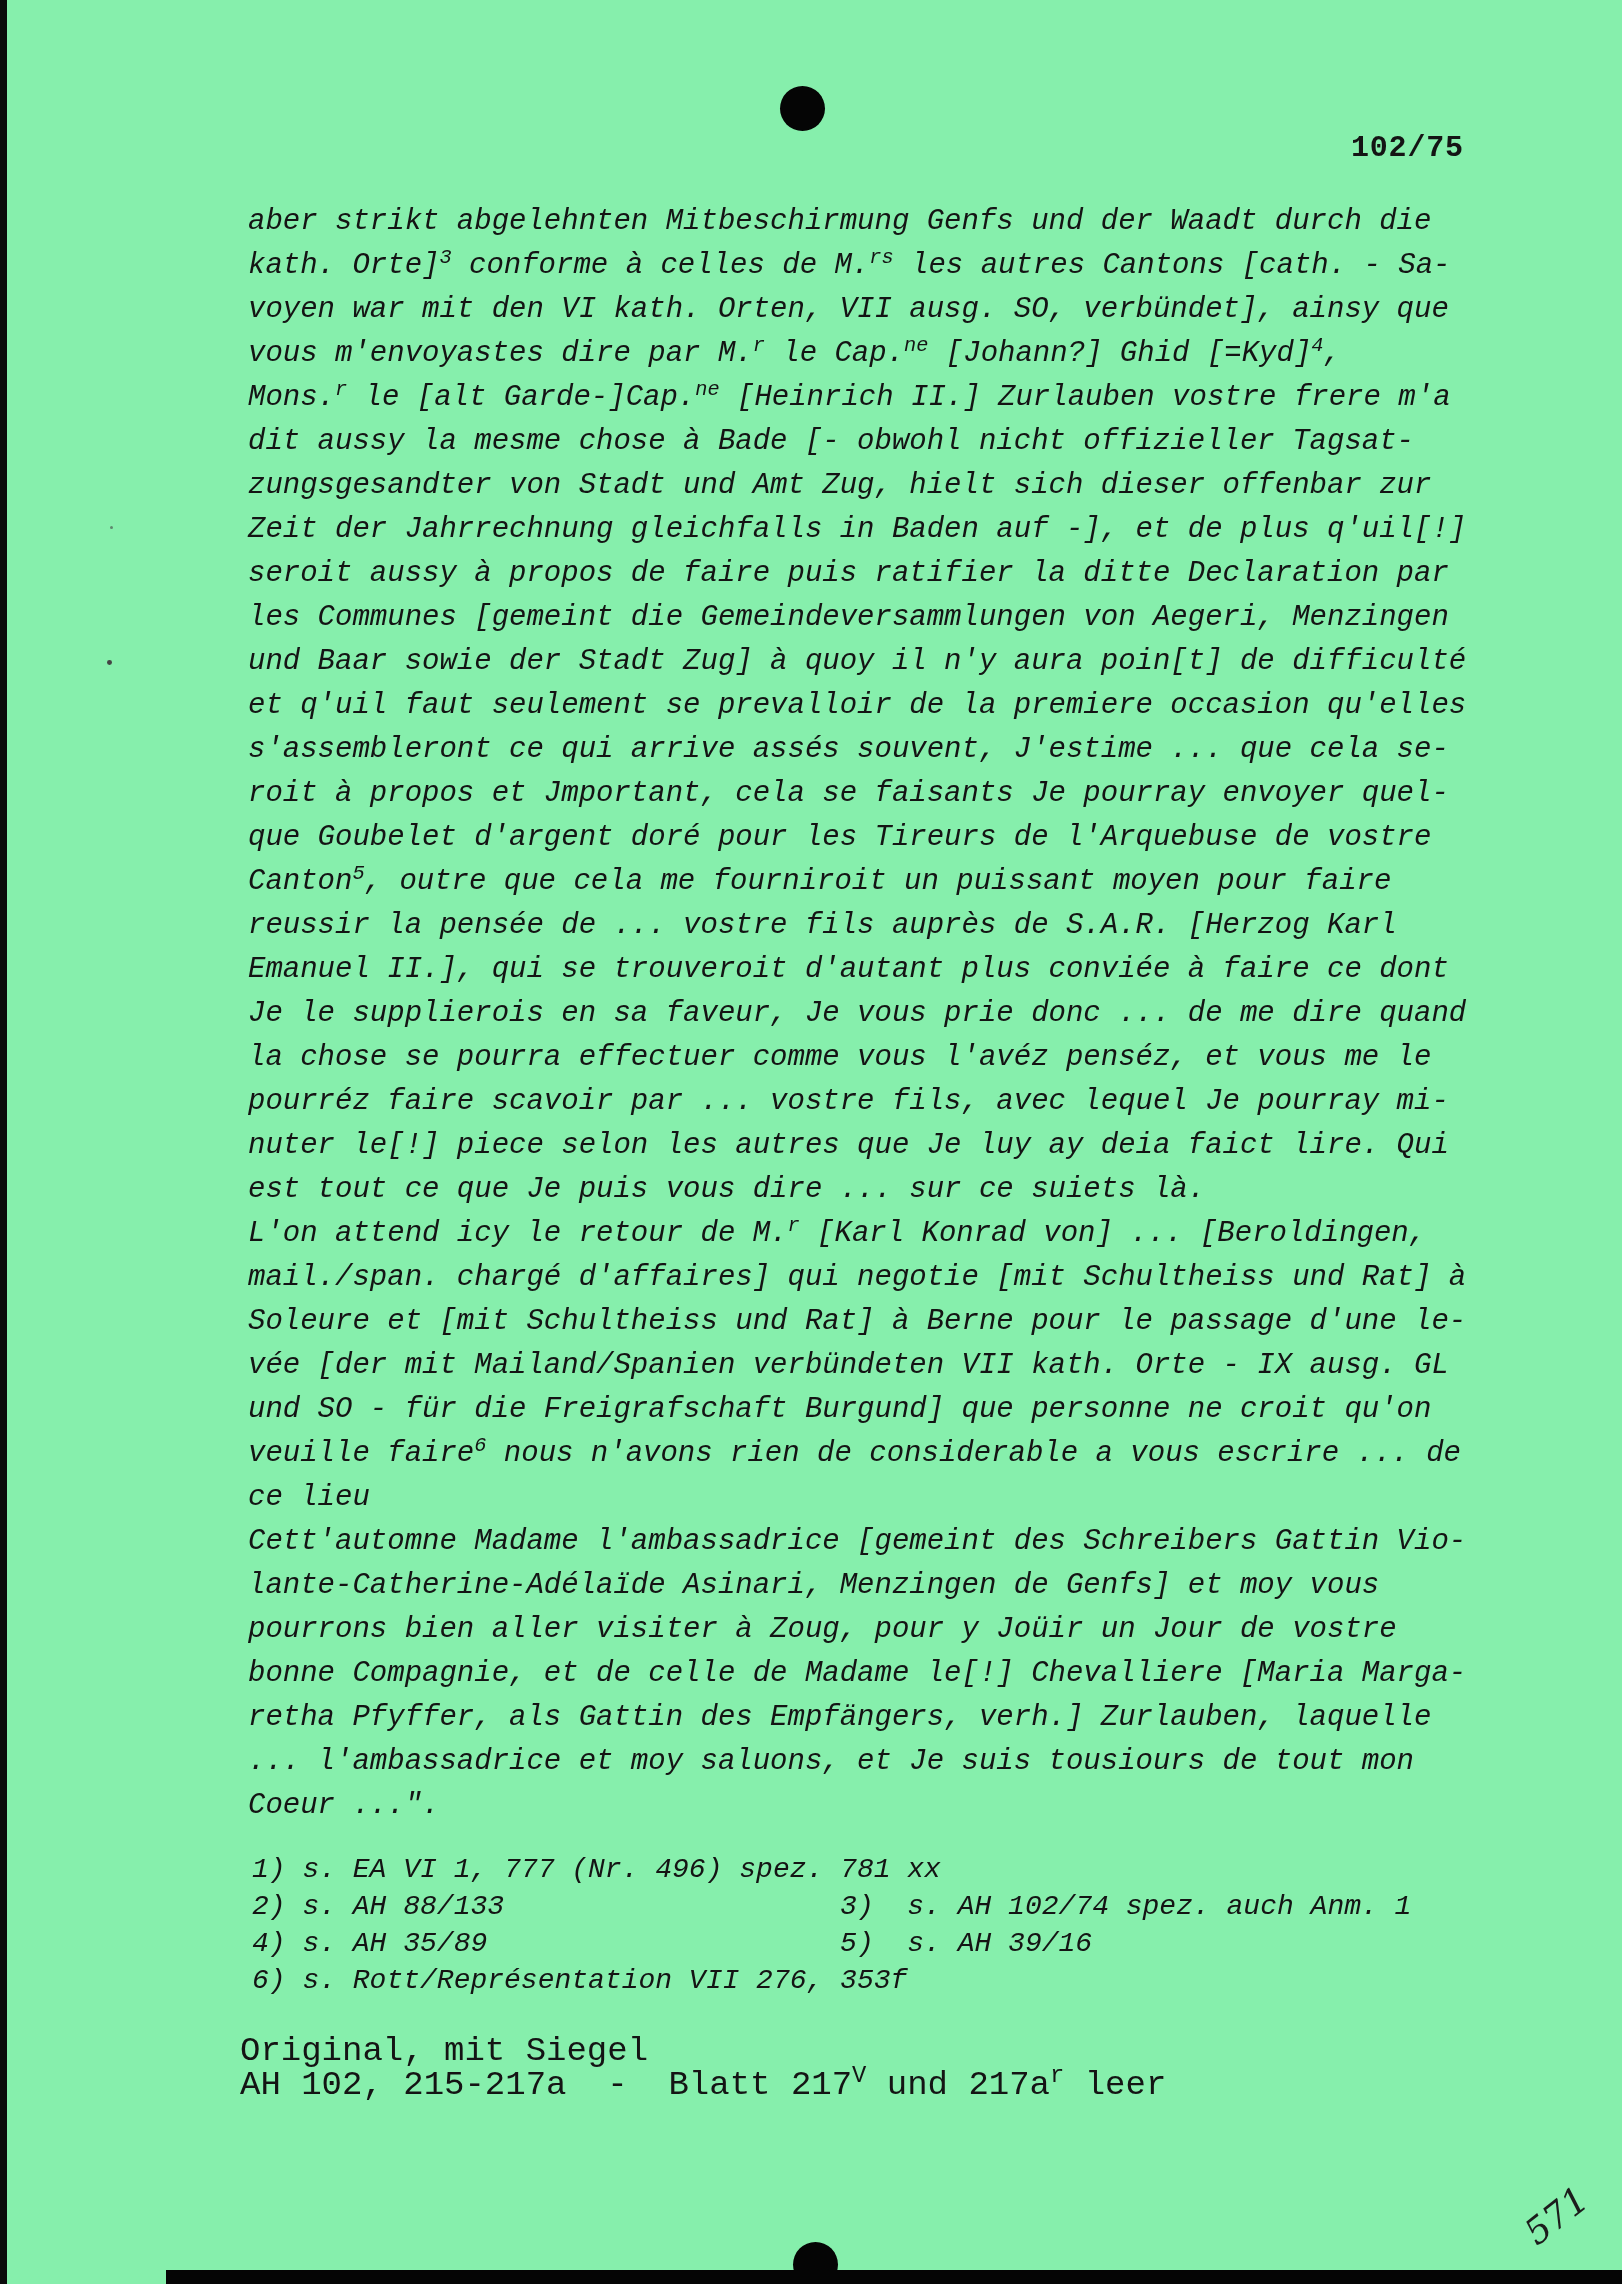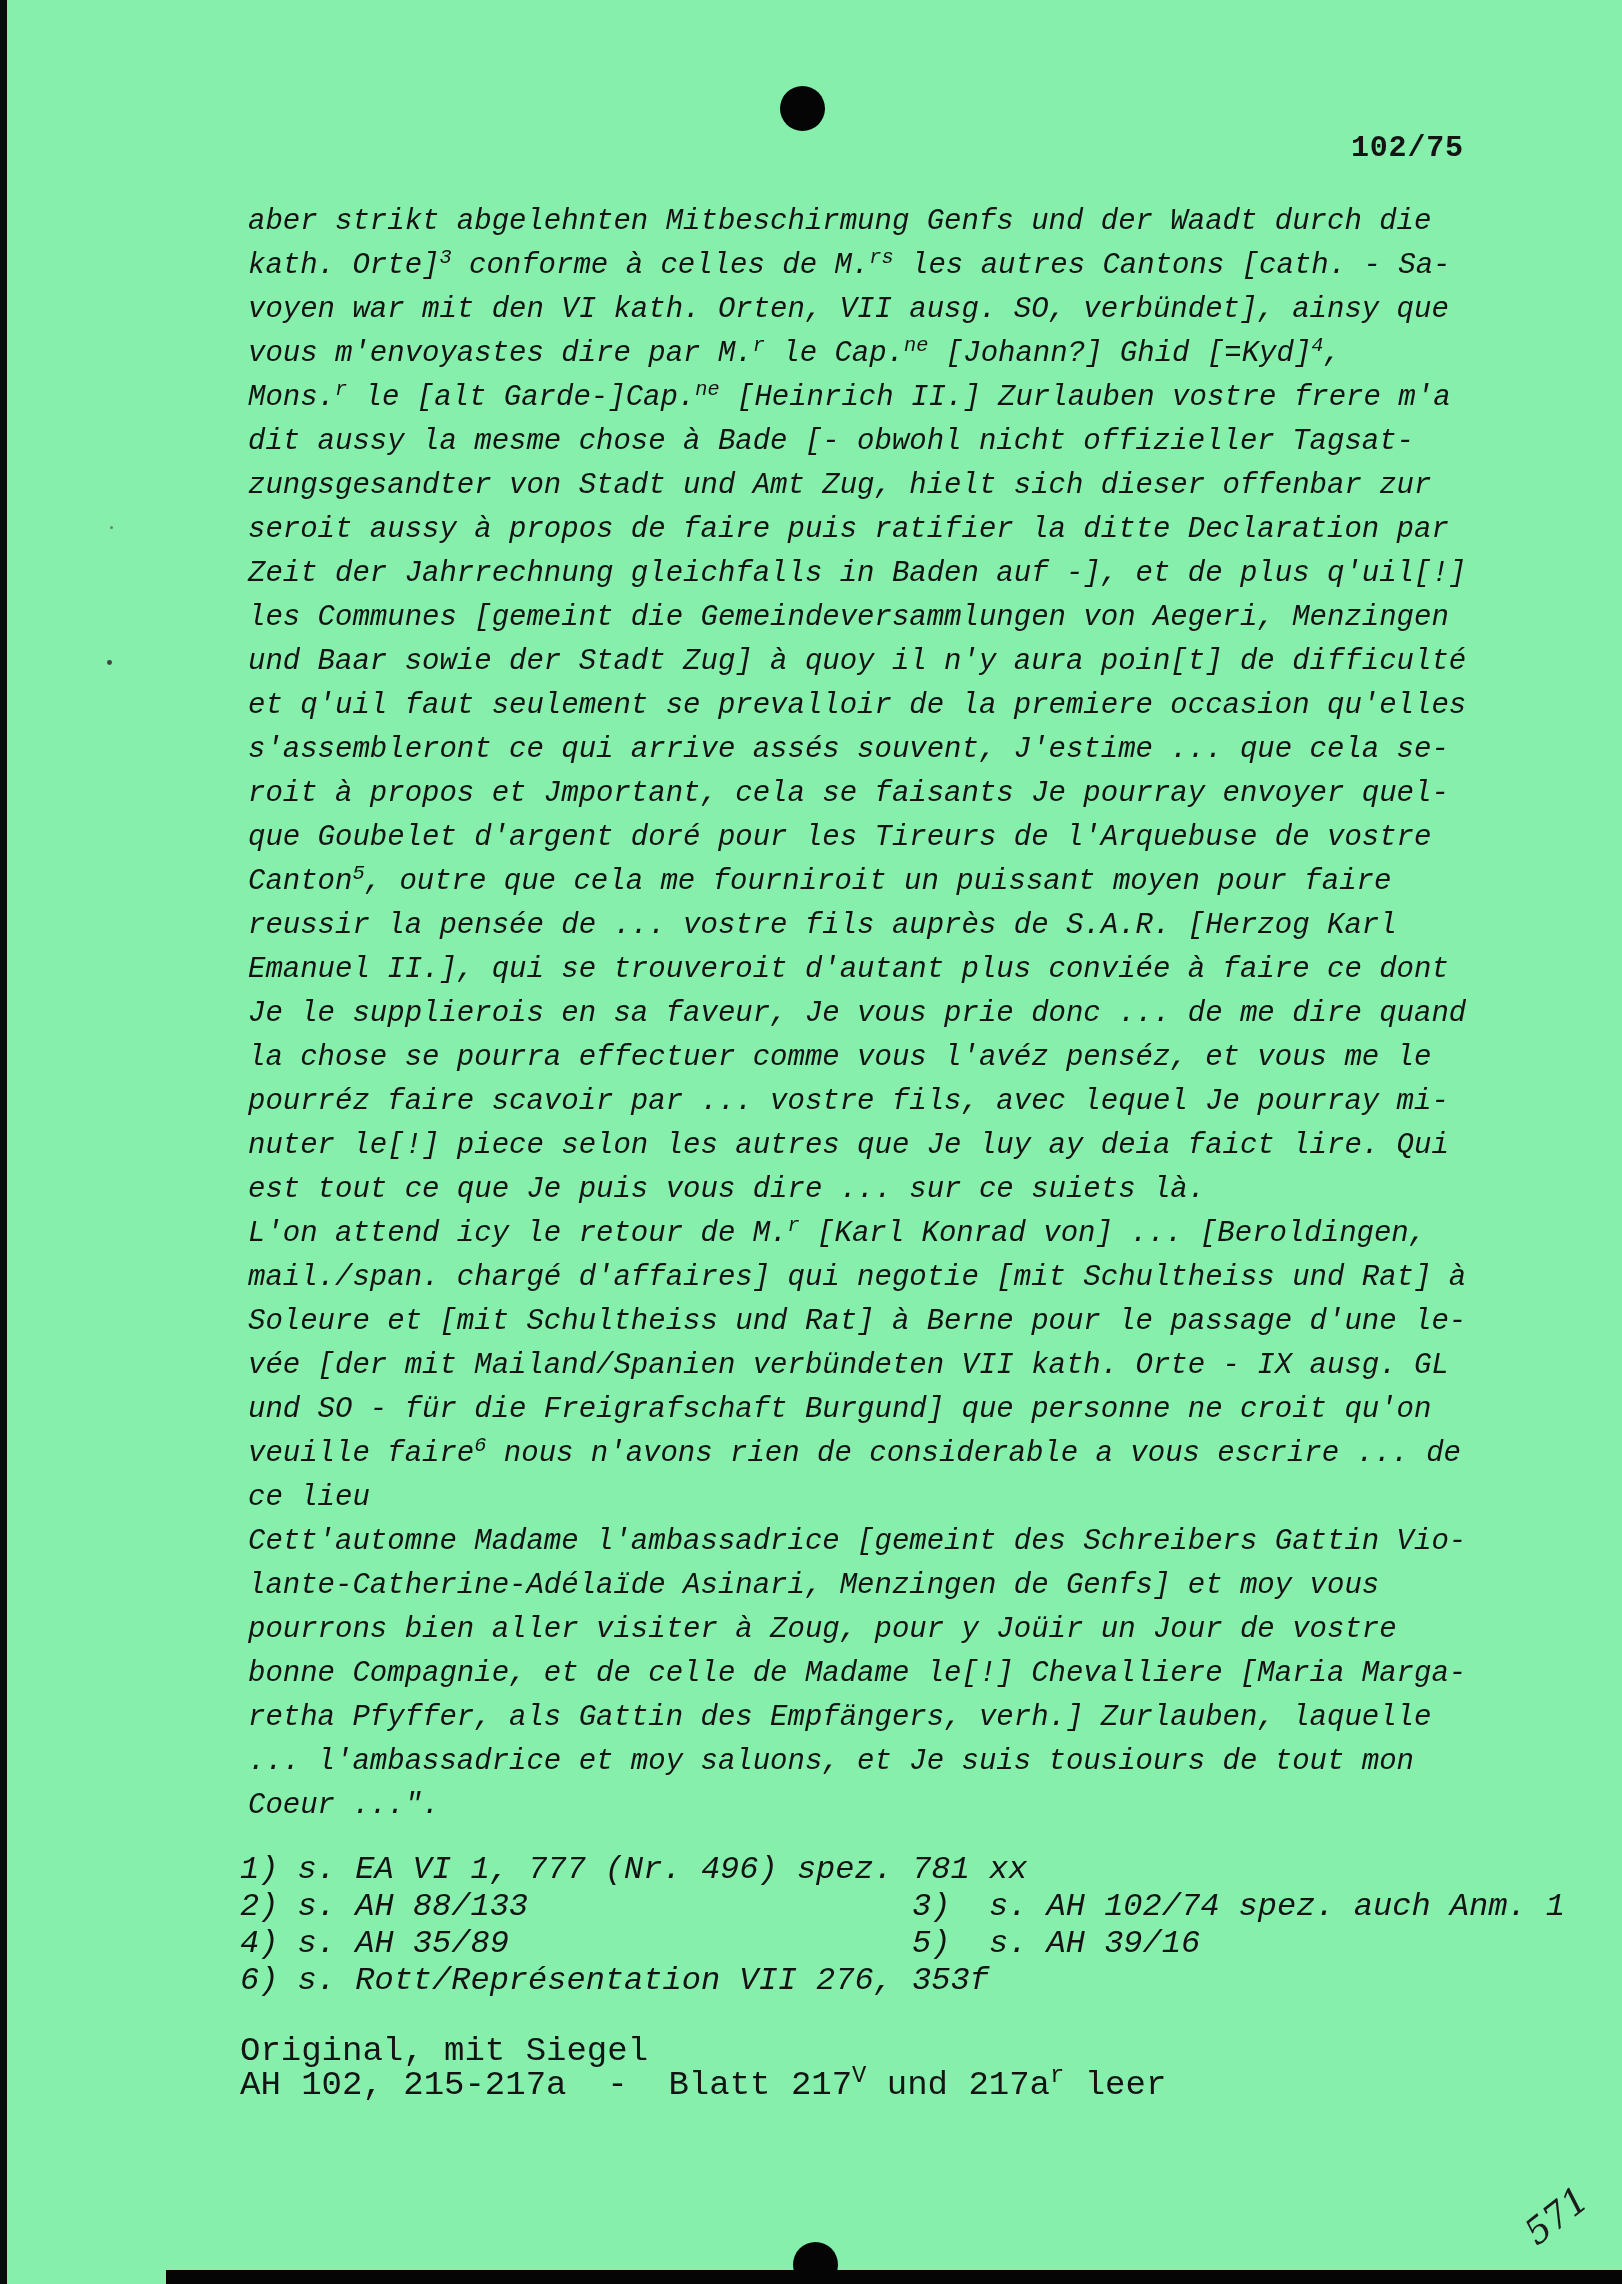--- a/index.html
+++ b/index.html
@@ -30,22 +30,22 @@
     position: absolute; left: 1351px; top: 130px;
     font-size: 30px; line-height: 36px; letter-spacing: 0.8px;
     font-weight: 600;
   }
   .body-text {
     position: absolute; left: 248px; top: 200px;
     font-style: italic; font-size: 29px; font-weight: 500;
   }
   .body-text .line { height: 44px; line-height: 44px; white-space: pre; }
   .footnotes {
-    position: absolute; left: 240px; top: 1851px;
-    font-style: italic; font-size: 32px; font-weight: 500;
+    position: absolute; left: 252px; top: 1851px;
+    font-style: italic; font-size: 28px; font-weight: 500;
   }
   .footnotes .line { height: 37px; line-height: 37px; white-space: pre; }
   .colophon {
     position: absolute; left: 240px; top: 2034px;
     font-style: normal; font-size: 34px; font-weight: 500;
   }
   .colophon .line { height: 34px; line-height: 34px; white-space: pre; }
   .b { font-weight: normal; }
   .sup { font-size: 0.7em; position: relative; top: -0.5em; }
   .handwritten {
@@ -72,22 +72,22 @@
   <div class="page-number">102/75</div>
 
   <div class="body-text">
       <div class="line"><span>aber strikt abgelehnten Mitbeschirmung Genfs und der Waadt durch die</span></div>
       <div class="line"><span>kath. Orte]</span><span class="sup">3</span><span> conforme à celles de M.</span><span class="sup">rs</span><span> les autres Cantons [cath. - Sa-</span></div>
       <div class="line"><span>voyen war mit den VI kath. Orten, VII ausg. SO, verbündet], ainsy que</span></div>
       <div class="line"><span>vous m'envoyastes dire par M.</span><span class="sup">r</span><span> le Cap.</span><span class="sup">ne</span><span> [Johann?] Ghid [=</span><span class="b">Kyd</span><span>]</span><span class="sup">4</span><span>,</span></div>
       <div class="line"><span>Mons.</span><span class="sup">r</span><span> le [alt Garde-]Cap.</span><span class="sup">ne</span><span> [</span><span class="b">Heinrich II.</span><span>] Zurlauben vostre frere m'a</span></div>
       <div class="line"><span>dit aussy la mesme chose à Bade [- obwohl nicht offizieller Tagsat-</span></div>
       <div class="line"><span>zungsgesandter von Stadt und Amt Zug, hielt sich dieser offenbar zur</span></div>
+      <div class="line"><span>Zeit der Jahrrechnung gleichfalls in Baden auf -], et de plus q'uil[!]</span></div>
       <div class="line"><span>seroit aussy à propos de faire puis ratifier la ditte Declaration par</span></div>
-      <div class="line"><span>Zeit der Jahrrechnung gleichfalls in Baden auf -], et de plus q'uil[!]</span></div>
       <div class="line"><span>les Communes [gemeint die Gemeindeversammlungen von Aegeri, Menzingen</span></div>
       <div class="line"><span>und Baar sowie der Stadt Zug] à quoy il n'y aura poin[t] de difficulté</span></div>
       <div class="line"><span>et q'uil faut seulement se prevalloir de la premiere occasion qu'elles</span></div>
       <div class="line"><span>s'assembleront ce qui arrive assés souvent, J'estime ... que cela se-</span></div>
       <div class="line"><span>roit à propos et Jmportant, cela se faisants Je pourray envoyer quel-</span></div>
       <div class="line"><span>que Goubelet d'argent doré pour les Tireurs de l'Arquebuse de vostre</span></div>
       <div class="line"><span>Canton</span><span class="sup">5</span><span>, outre que cela me fourniroit un puissant moyen pour faire</span></div>
       <div class="line"><span>reussir la pensée de ... vostre fils auprès de S.A.R. [Herzog </span><span class="b">Karl</span></div>
       <div class="line"><span class="b">Emanuel II.</span><span>], qui se trouveroit d'autant plus conviée à faire ce dont</span></div>
       <div class="line"><span>Je le supplierois en sa faveur, Je vous prie donc ... de me dire quand</span></div>

